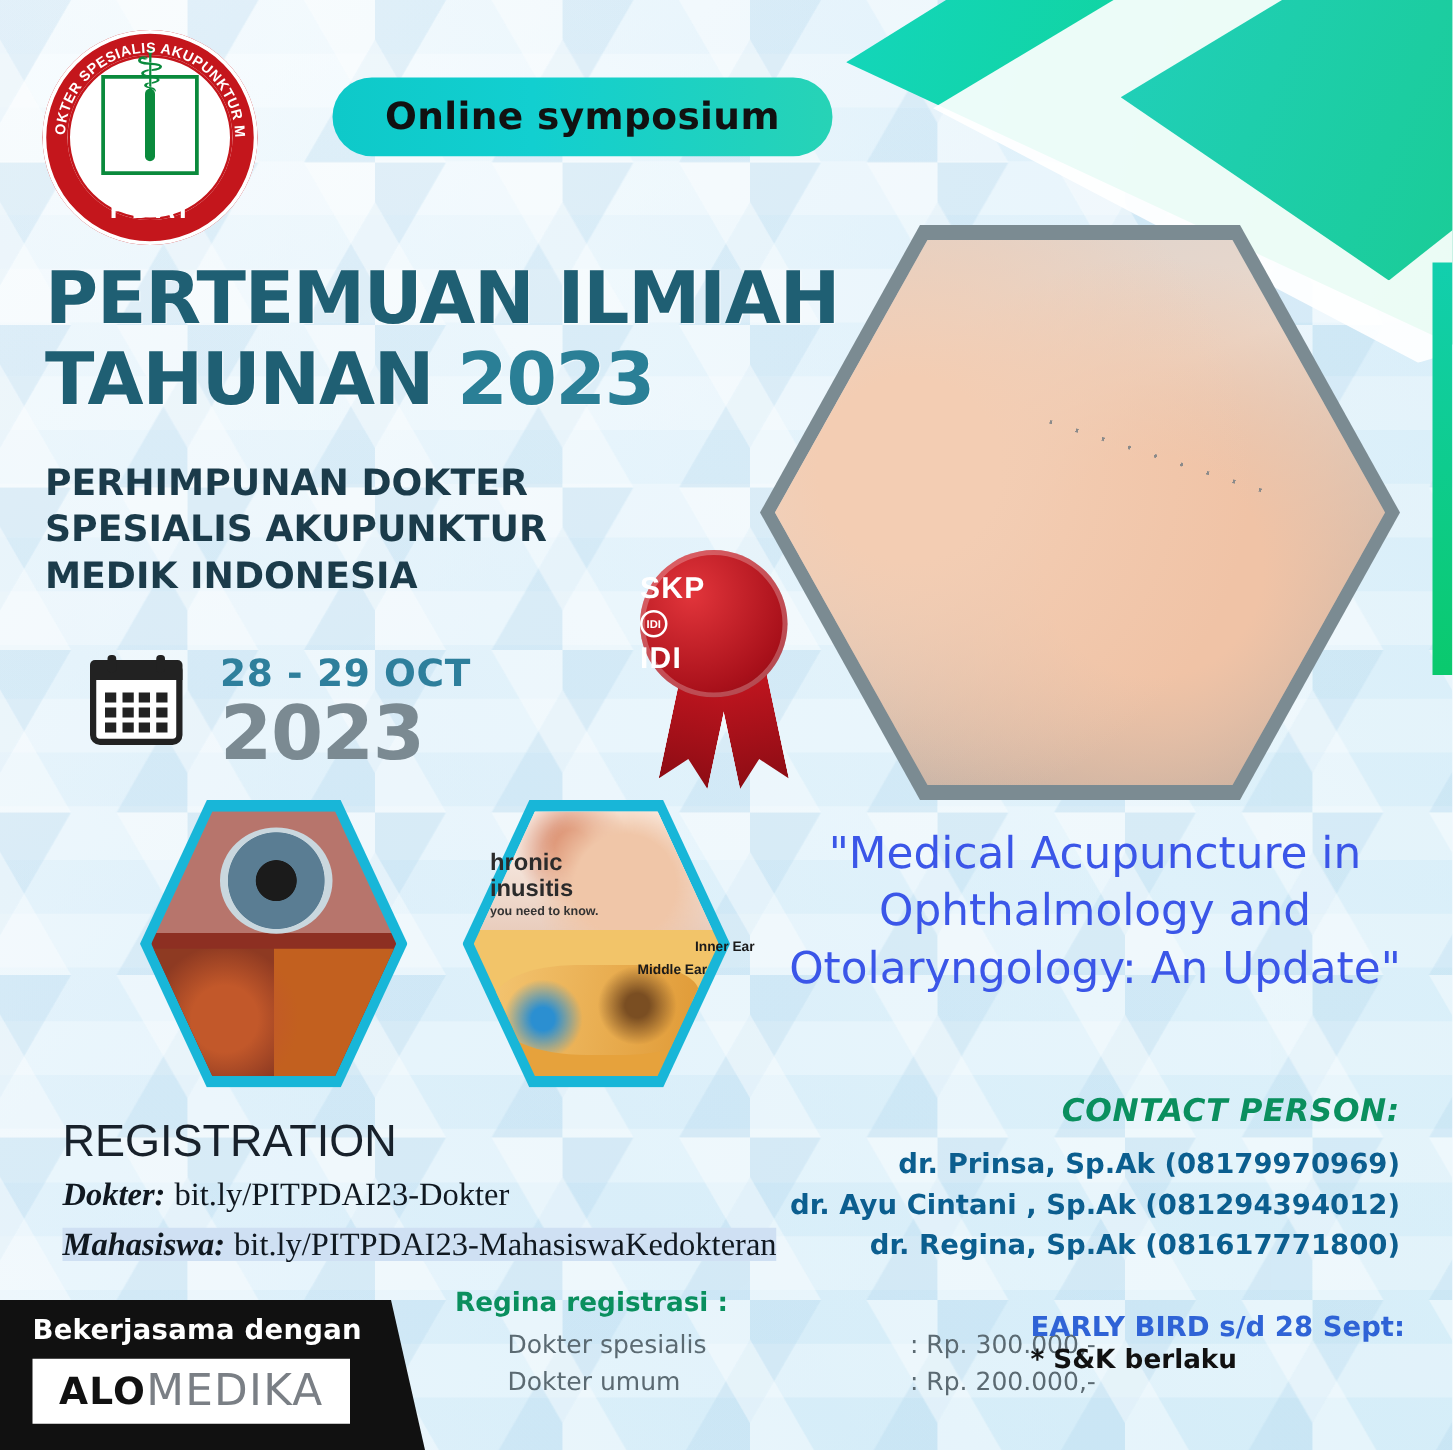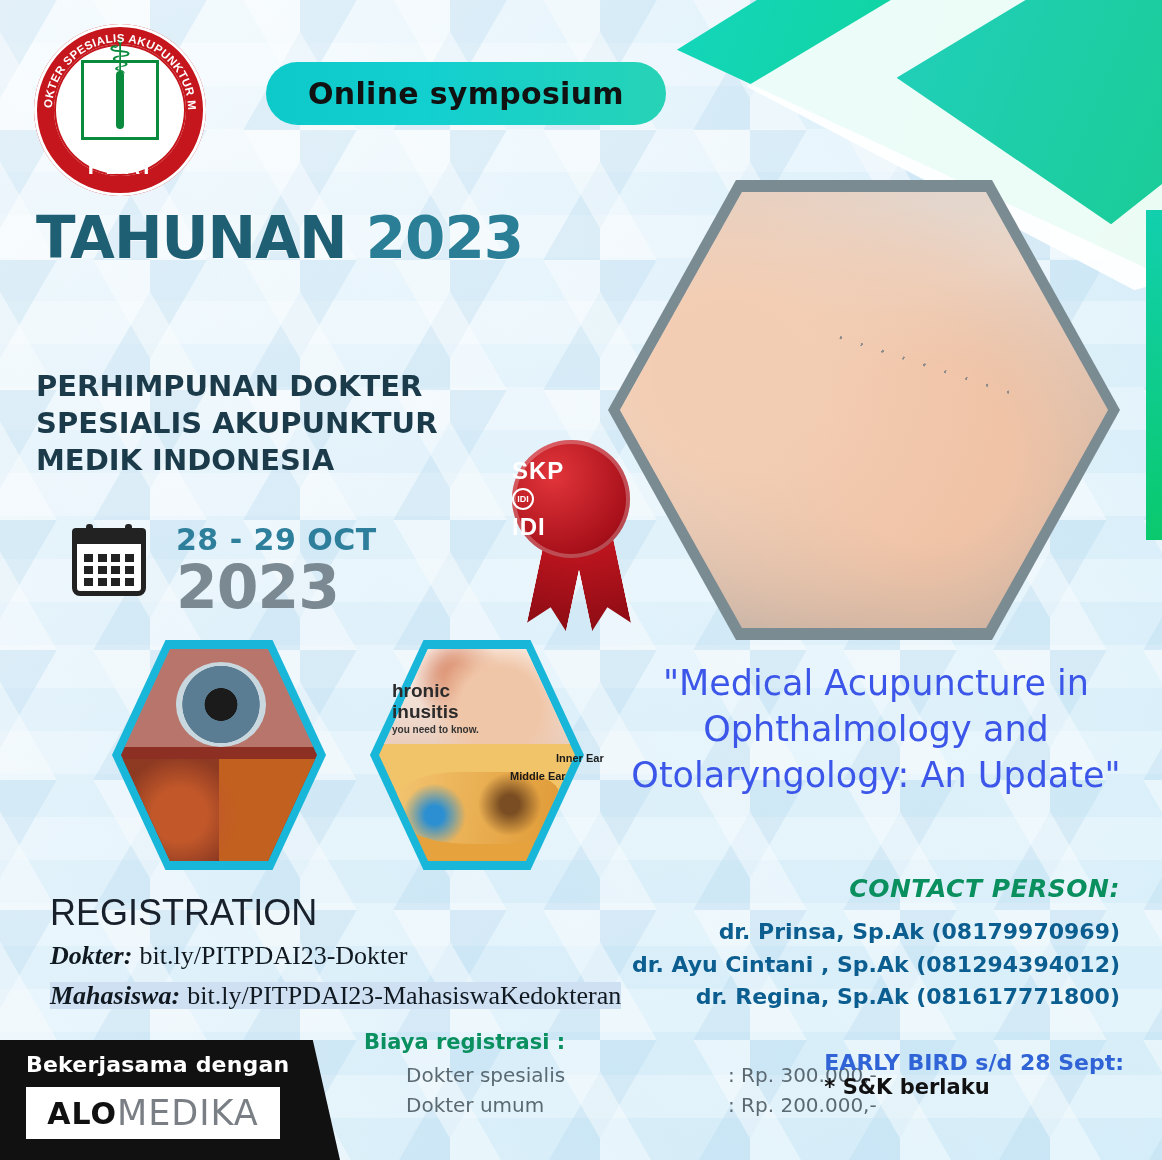--- a/index.html
+++ b/index.html
@@ -341,20 +341,21 @@
         </defs>
         <text><textPath href="#arcTop" startOffset="50%" text-anchor="middle">PERHIMPUNAN DOKTER SPESIALIS AKUPUNKTUR MEDIK INDONESIA</textPath></text>
       </svg>
     </div>
     <div class="pdai">PDAI</div>
   </div>
 
   <div class="pill">Online symposium</div>
 
   <div class="title1">
+    <div>PERTEMUAN ILMIAH</div>
     <div class="l2">
       <span>TAHUNAN</span>
       <span class="yr">2023</span>
     </div>
   </div>
 
   <div class="subtitle">
     <div>PERHIMPUNAN DOKTER</div>
     <div>SPESIALIS AKUPUNKTUR</div>
     <div>MEDIK INDONESIA</div>
@@ -430,21 +431,21 @@
   </div>
 
   <div class="contact-head">CONTACT PERSON:</div>
   <div class="contact-list">
     <div>dr. Prinsa, Sp.Ak (08179970969)</div>
     <div>dr. Ayu Cintani , Sp.Ak (081294394012)</div>
     <div>dr. Regina, Sp.Ak (081617771800)</div>
   </div>
 
   <div class="fee-block">
-    <div class="fee-title">Biaya registrasi :</div>
+    <div class="fee-title">Regina registrasi :</div>
     <div class="fee-row">
       <div class="n">Dokter spesialis</div>
       <div class="v">: Rp. 300.000,-</div>
     </div>
     <div class="fee-row">
       <div class="n">Dokter umum</div>
       <div class="v">: Rp. 200.000,-</div>
     </div>
   </div>
 

